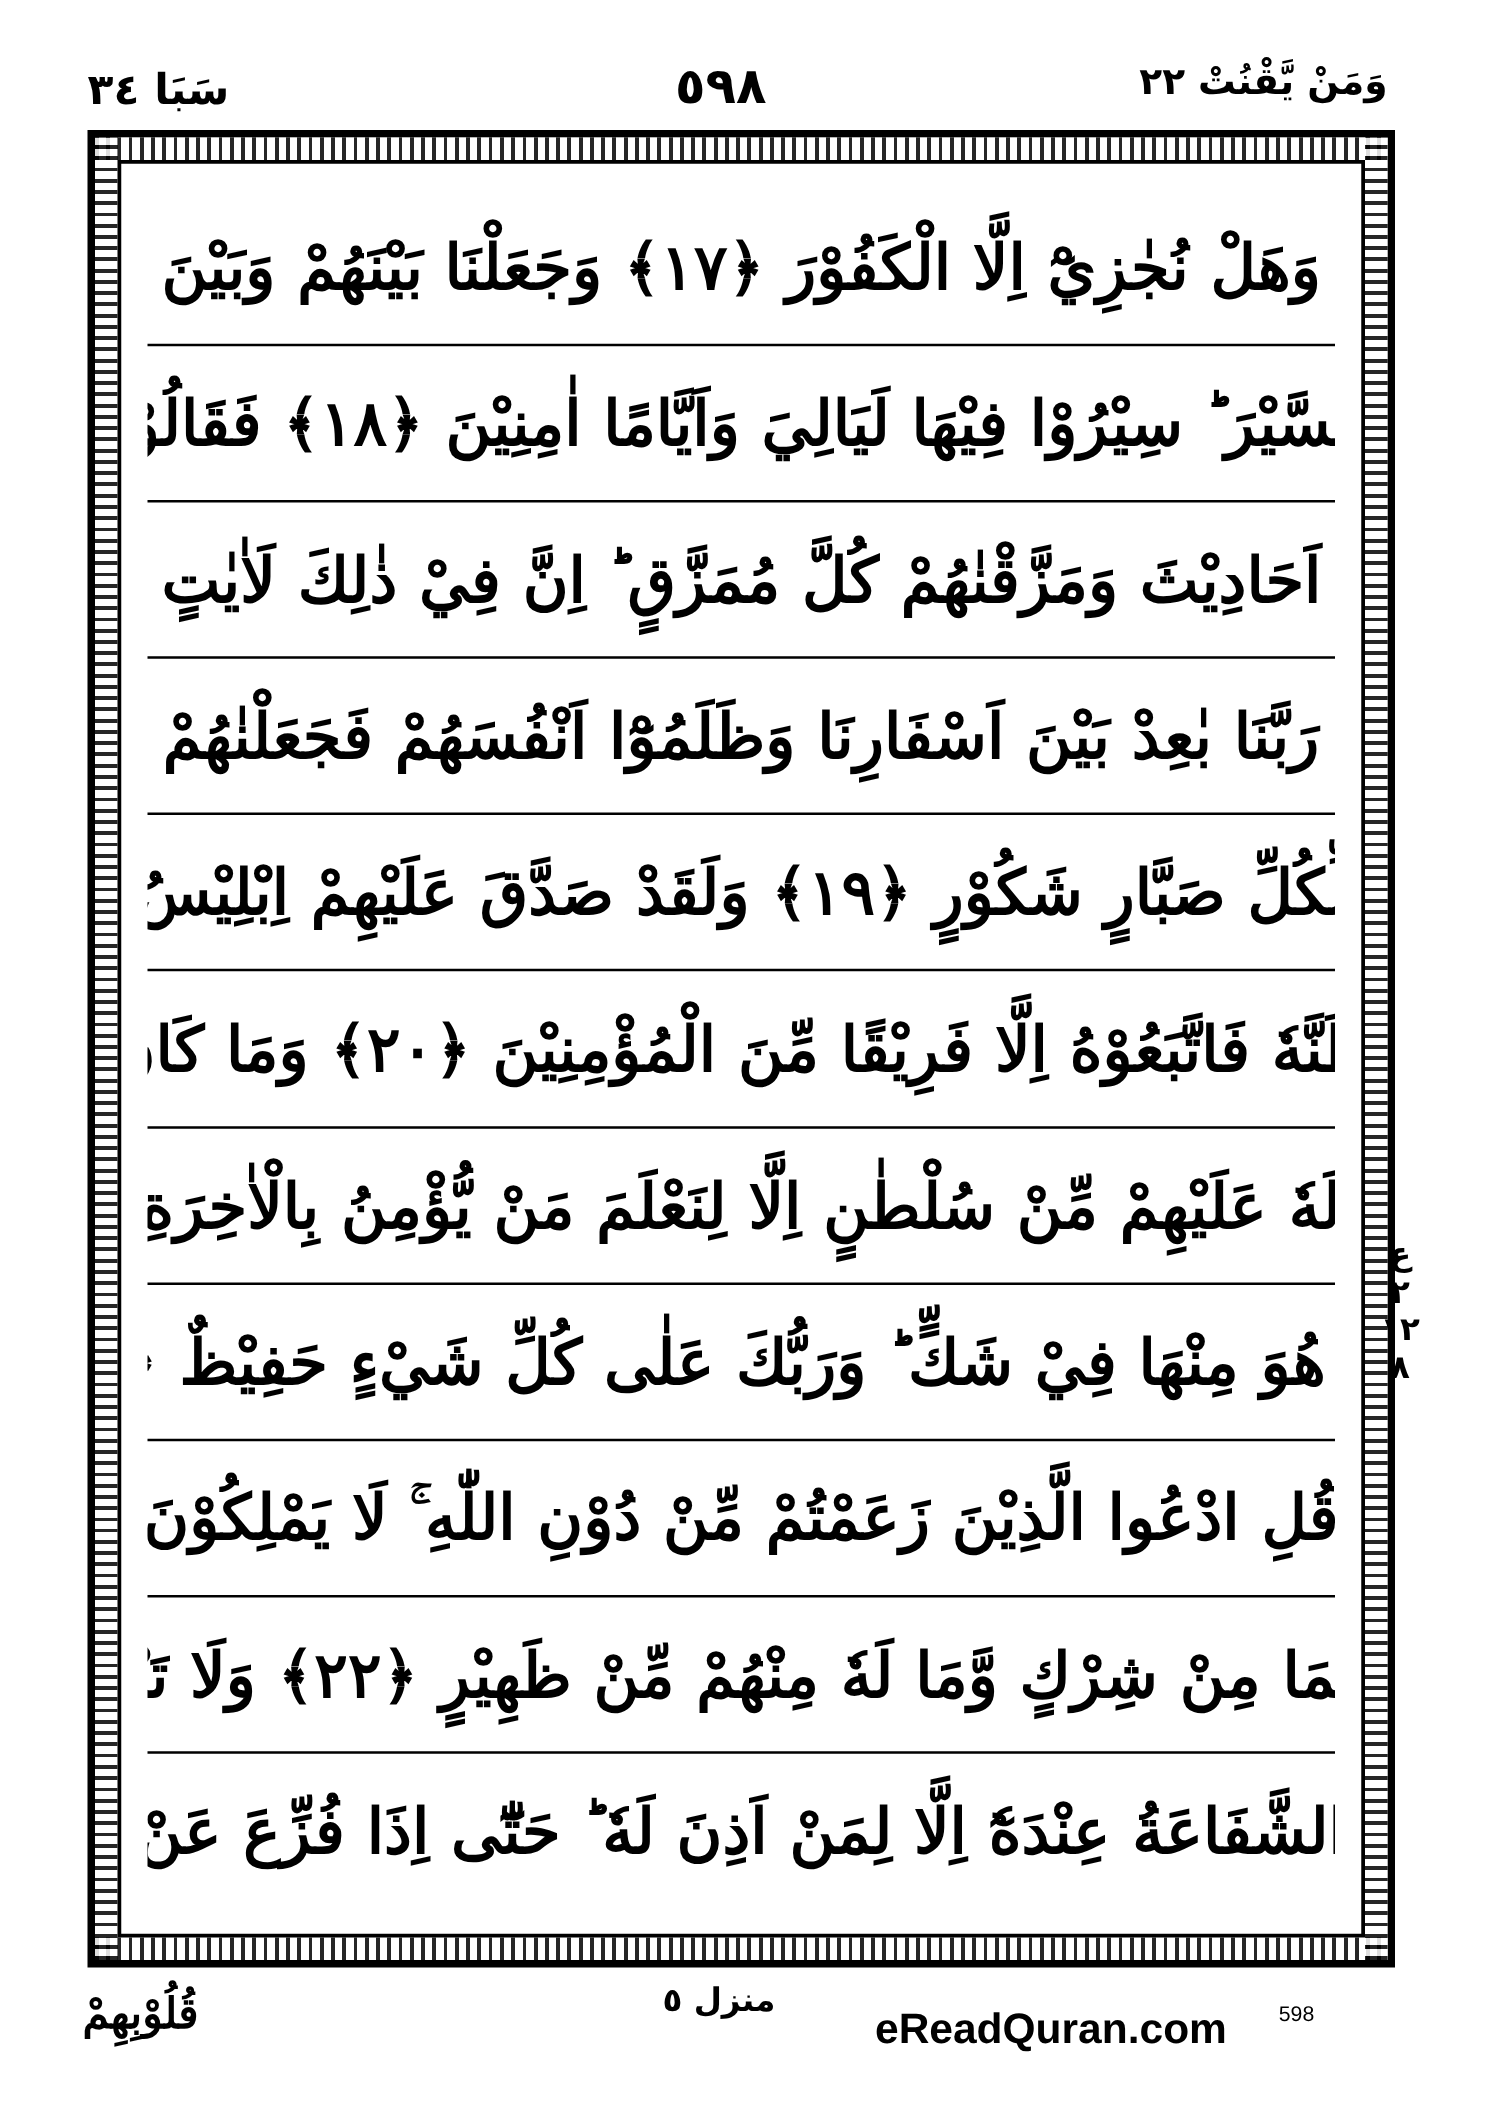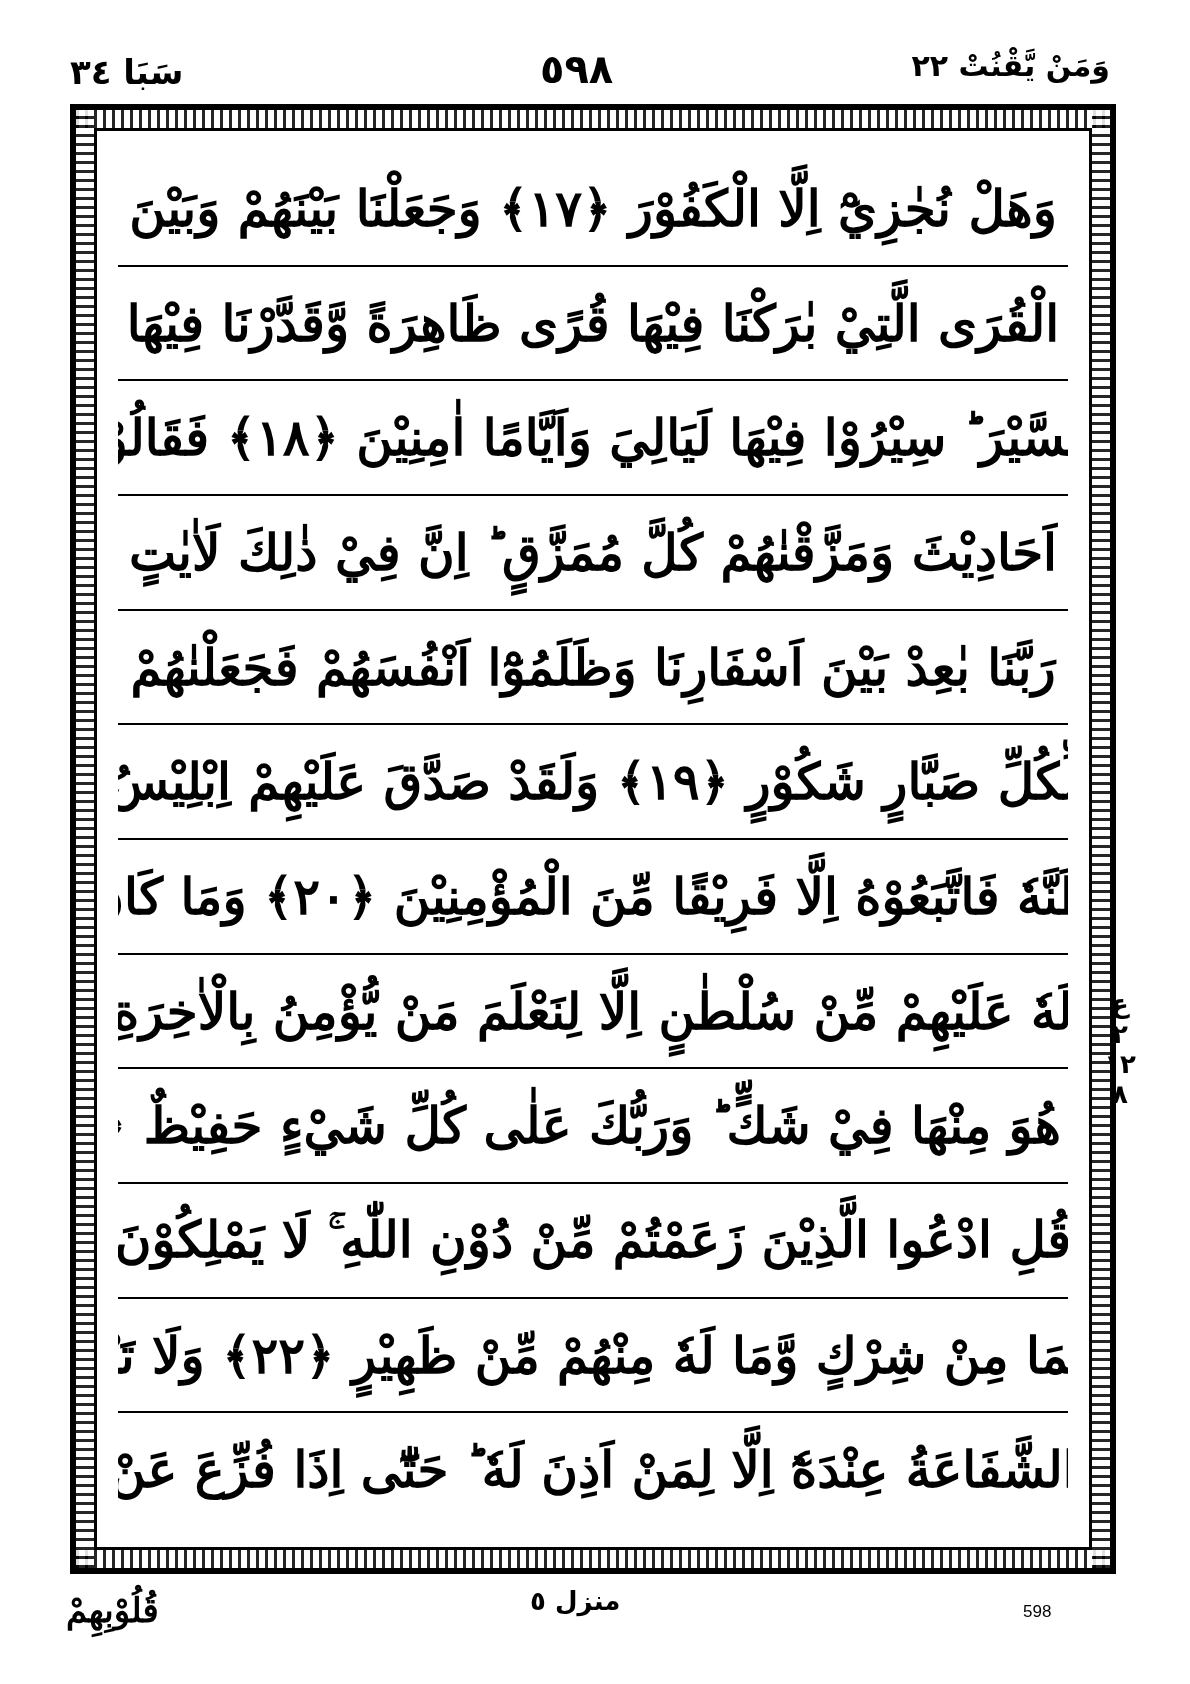--- a/index.html
+++ b/index.html
@@ -45,34 +45,34 @@
 </div>
 
 <div class="frame">
   <div class="ornament-band top"></div>
   <div class="ornament-band bottom"></div>
   <div class="ornament-side left"></div>
   <div class="ornament-side right"></div>
   <div class="frame-inner">
     <div class="lines">
       <div class="line">وَهَلْ نُجٰزِيْٓ اِلَّا الْكَفُوْرَ ﴿١٧﴾ وَجَعَلْنَا بَيْنَهُمْ وَبَيْنَ</div>
-      <div class="line">الْقُرَى الَّتِيْ بٰرَكْنَا فِيْهَا قُرًى ظَاهِرَةً وَّقَدَّرْنَا فِيْهَا</div>
       <div class="line">السَّيْرَ ؕ سِيْرُوْا فِيْهَا لَيَالِيَ وَاَيَّامًا اٰمِنِيْنَ ﴿١٨﴾ فَقَالُوْا</div>
       <div class="line">اَحَادِيْثَ وَمَزَّقْنٰهُمْ كُلَّ مُمَزَّقٍ ؕ اِنَّ فِيْ ذٰلِكَ لَاٰيٰتٍ</div>
       <div class="line">رَبَّنَا بٰعِدْ بَيْنَ اَسْفَارِنَا وَظَلَمُوْٓا اَنْفُسَهُمْ فَجَعَلْنٰهُمْ</div>
       <div class="line">لِّكُلِّ صَبَّارٍ شَكُوْرٍ ﴿١٩﴾ وَلَقَدْ صَدَّقَ عَلَيْهِمْ اِبْلِيْسُ</div>
       <div class="line">ظَنَّهٗ فَاتَّبَعُوْهُ اِلَّا فَرِيْقًا مِّنَ الْمُؤْمِنِيْنَ ﴿٢٠﴾ وَمَا كَانَ</div>
       <div class="line">لَهٗ عَلَيْهِمْ مِّنْ سُلْطٰنٍ اِلَّا لِنَعْلَمَ مَنْ يُّؤْمِنُ بِالْاٰخِرَةِ</div>
       <div class="line">مِمَّنْ هُوَ مِنْهَا فِيْ شَكٍّ ؕ وَرَبُّكَ عَلٰى كُلِّ شَيْءٍ حَفِيْظٌ ﴿٢١﴾</div>
       <div class="line">قُلِ ادْعُوا الَّذِيْنَ زَعَمْتُمْ مِّنْ دُوْنِ اللّٰهِ ۚ لَا يَمْلِكُوْنَ</div>
       <div class="line">فِيْهِمَا مِنْ شِرْكٍ وَّمَا لَهٗ مِنْهُمْ مِّنْ ظَهِيْرٍ ﴿٢٢﴾ وَلَا تَنْفَعُ</div>
       <div class="line">الشَّفَاعَةُ عِنْدَهٗٓ اِلَّا لِمَنْ اَذِنَ لَهٗ ؕ حَتّٰٓى اِذَا فُزِّعَ عَنْ</div>
     </div>
   </div>
 </div>
 
 <div class="ruku-marker">ع ٢ ١٢ ٨</div>
 
 <div class="footer">
   <div class="ftr-catch">قُلُوْبِهِمْ</div>
   <div class="ftr-manzil">منزل ٥</div>
+  <div class="ftr-site">eReadQuran.com</div>
   <div class="ftr-num">598</div>
 </div>
 
 </body></html>

